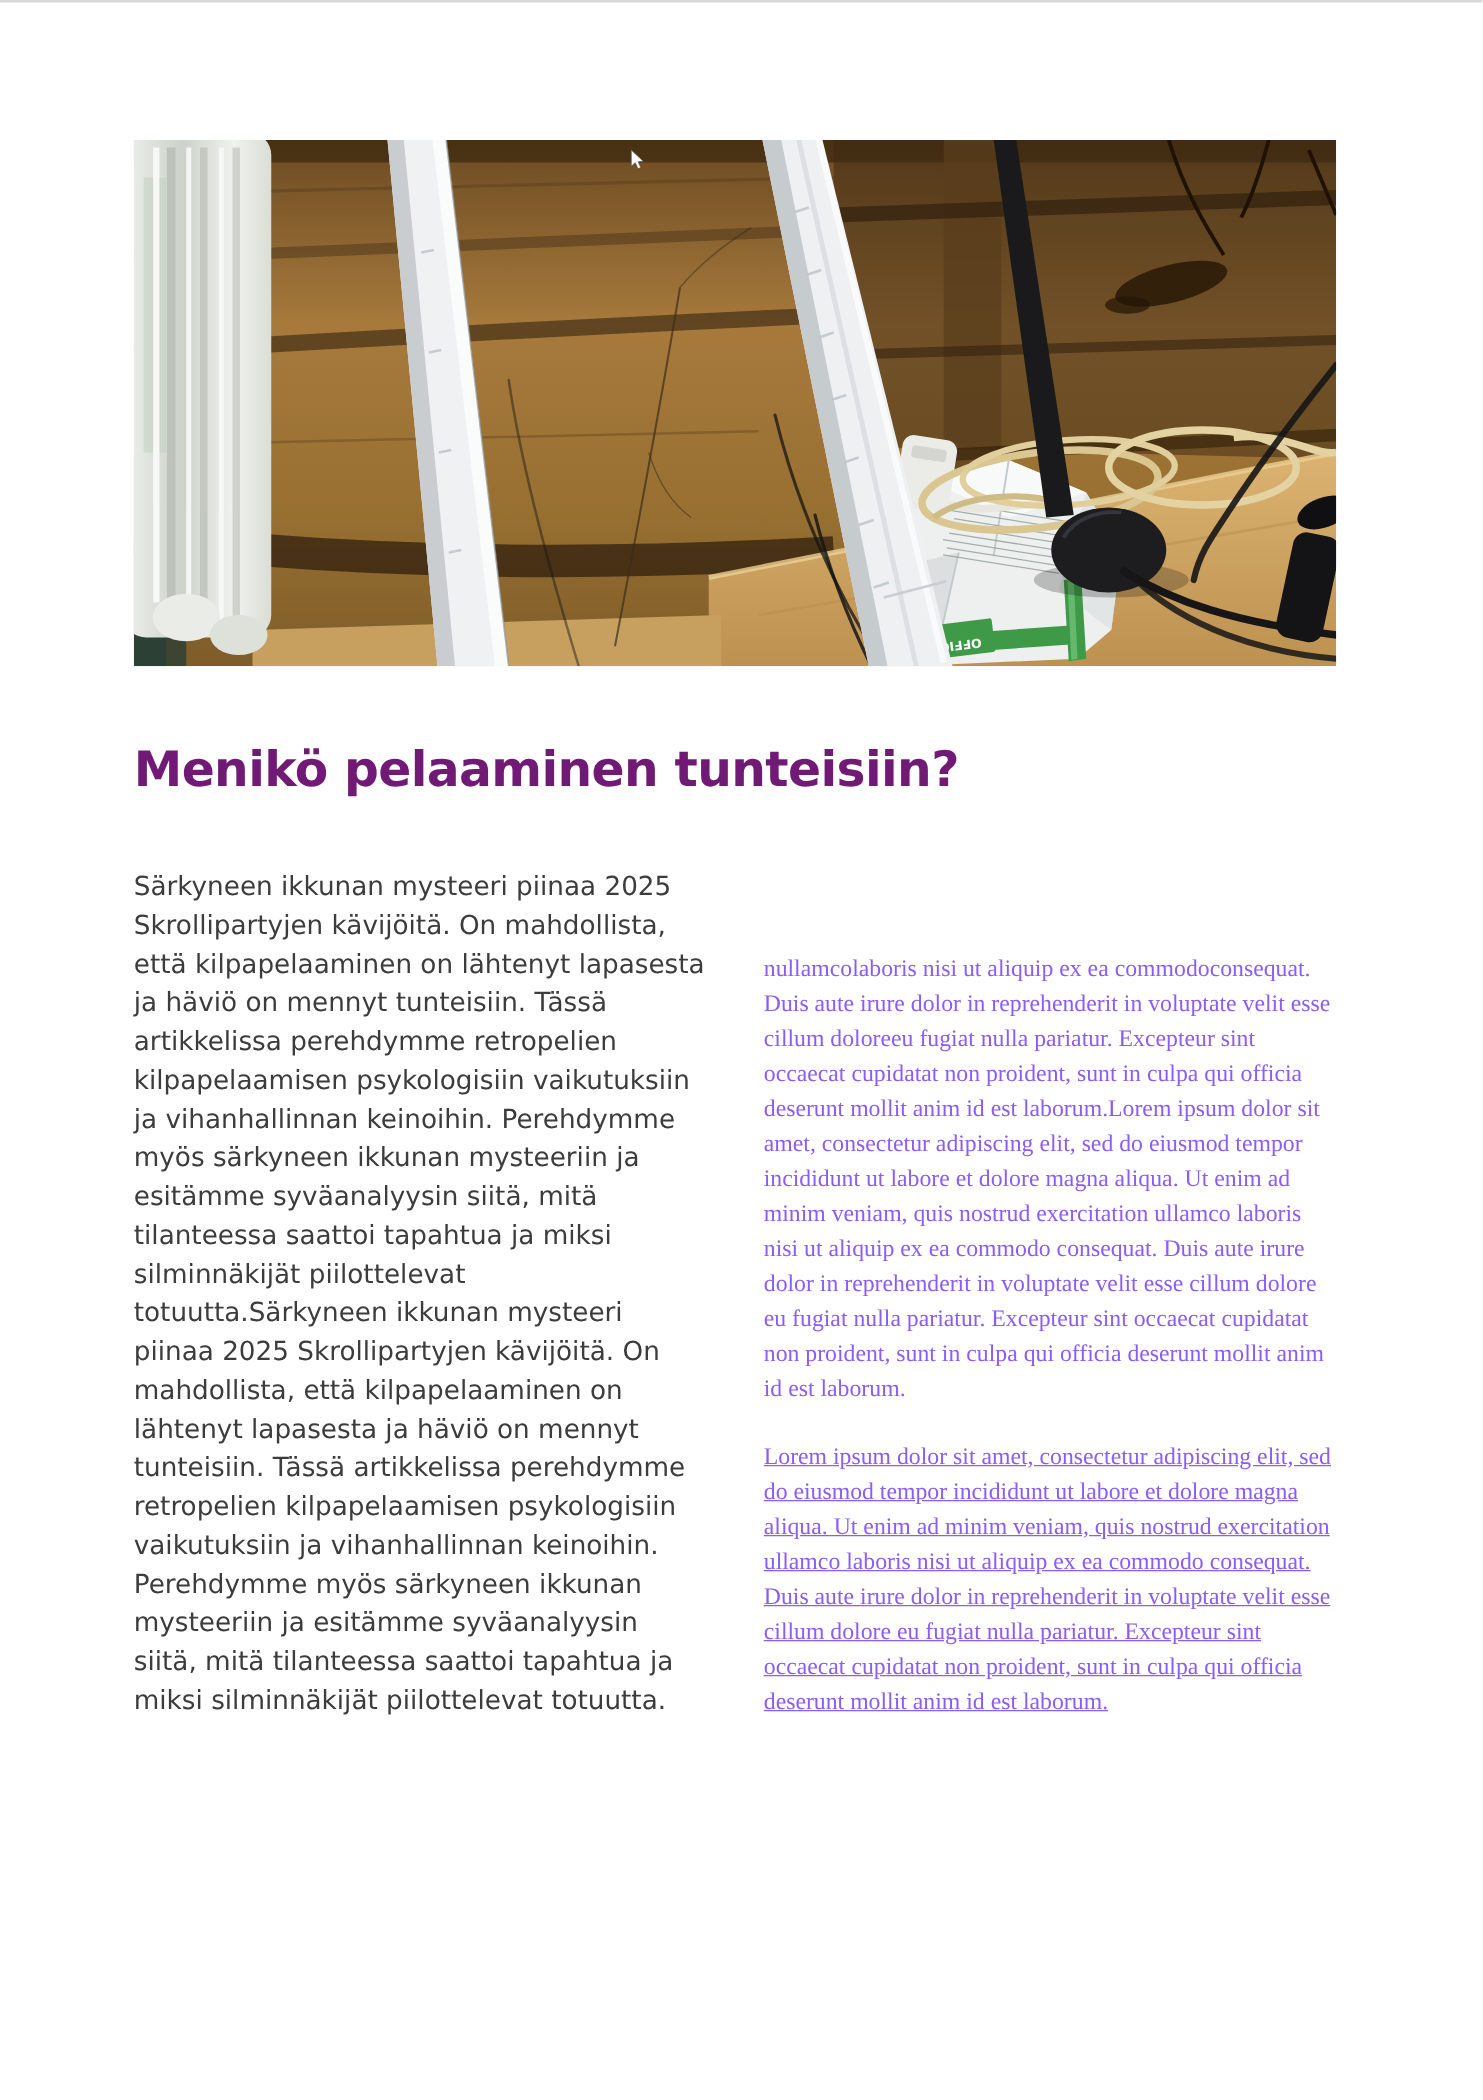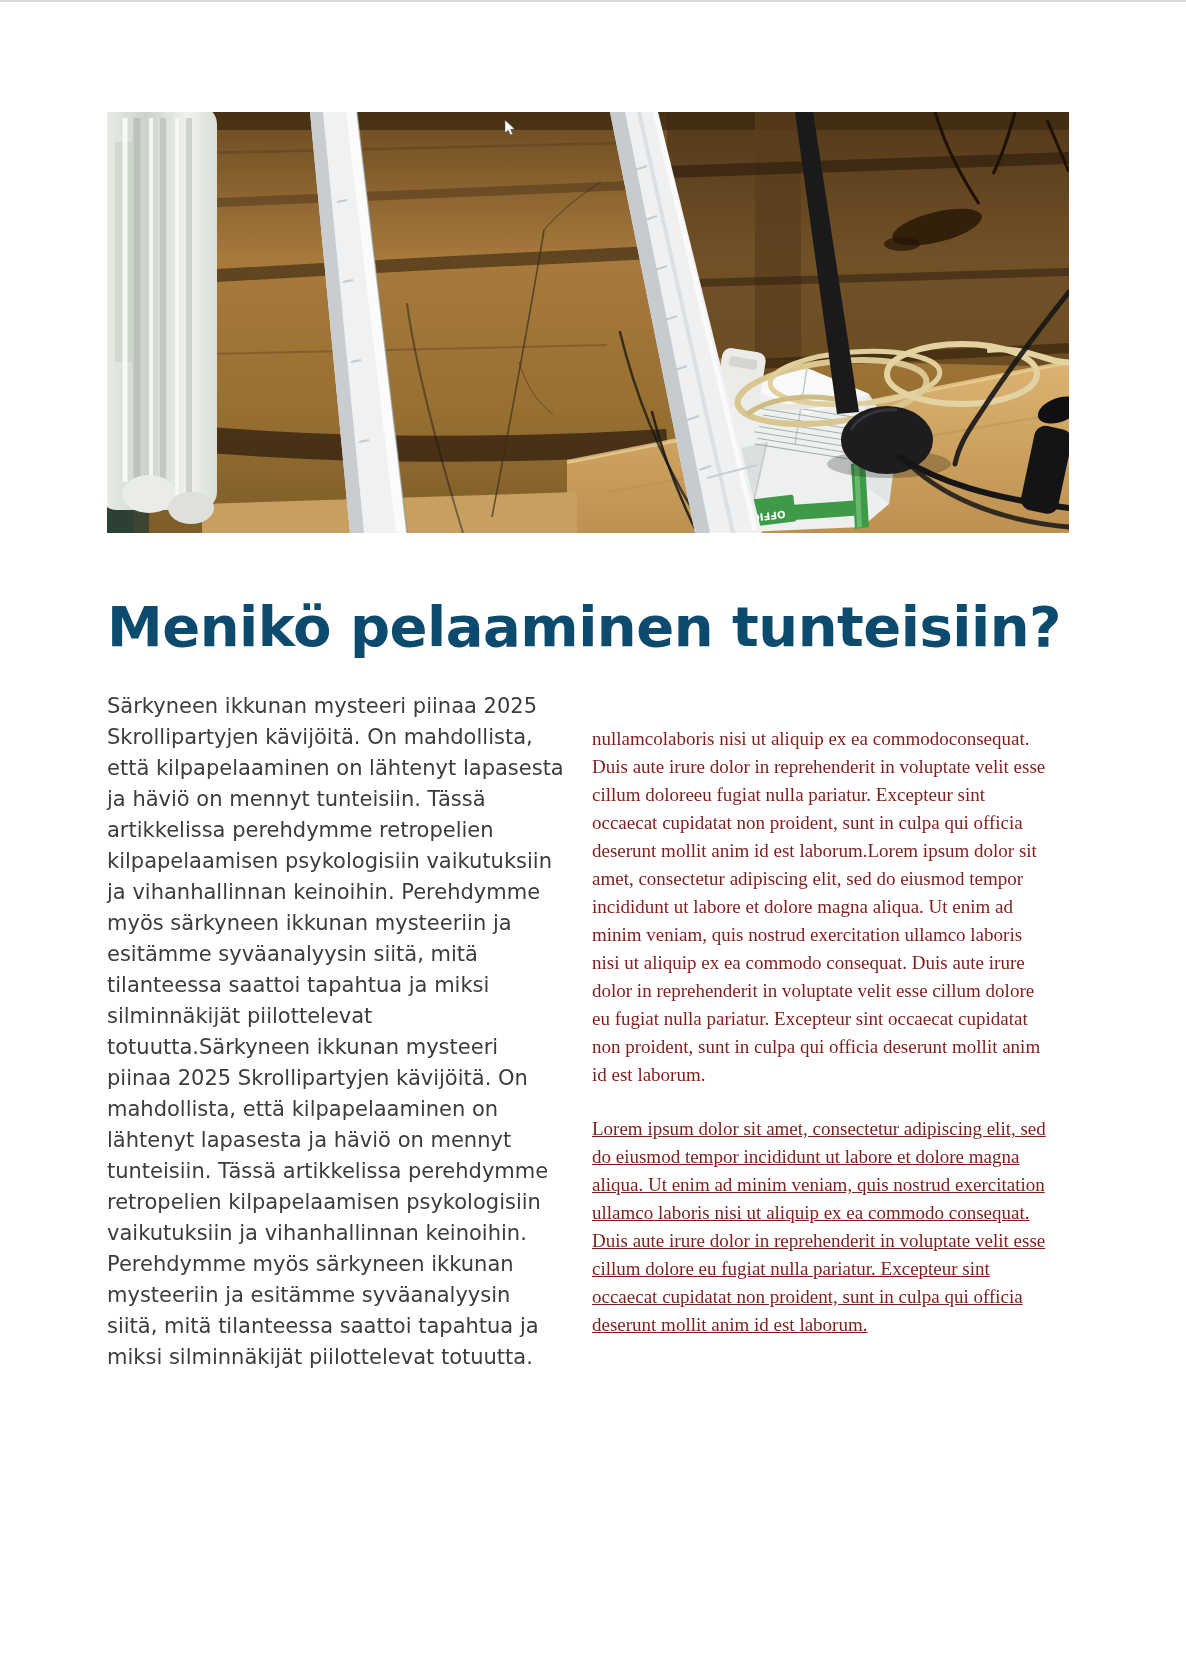--- a/index.html
+++ b/index.html
@@ -6,32 +6,32 @@
   body{
     width:1186px;height:1680px;background:#ffffff;overflow:hidden;
     font-family:"DejaVu Sans","Liberation Sans",sans-serif;
   }
   .top-rule{width:100%;height:2px;background:#d8d8d8;}
   .container{margin-left:107px;width:962px;}
   .hero{margin:110px 0 0 0;width:962px;height:421px;overflow:hidden;}
   .hero svg{display:block;width:962px;height:421px;}
   h1.headline{
     margin:62px 0 0 0;
-    font-size:56px;line-height:1.15;font-weight:700;
-    letter-spacing:-0.5px;color:#0c4a6e;
+    font-size:39px;line-height:1.15;font-weight:700;
+    letter-spacing:-0.5px;color:#701a75;
     font-family:"DejaVu Sans","Liberation Sans",sans-serif;
   }
-  .columns{display:flex;gap:27px;margin-top:32px;align-items:center;}
+  .columns{display:flex;gap:46px;margin-top:54px;align-items:flex-end;}
   .col{width:458px;}
   .col-left p{
     margin:0;font-size:21px;line-height:31px;color:#3c3c3c;
     font-family:"DejaVu Sans","Liberation Sans",sans-serif;
   }
   .col-right p{
-    margin:0;font-size:19px;line-height:28px;color:#7f1d1d;
+    margin:0;font-size:19px;line-height:28px;color:#8b5cf6;
     font-family:"Liberation Serif","DejaVu Serif",serif;
   }
   .col-right p + p{margin-top:26px;text-decoration:underline;}
 </style>
 </head>
 <body>
 
 <div class="top-rule"></div>
 
 <div class="container">

